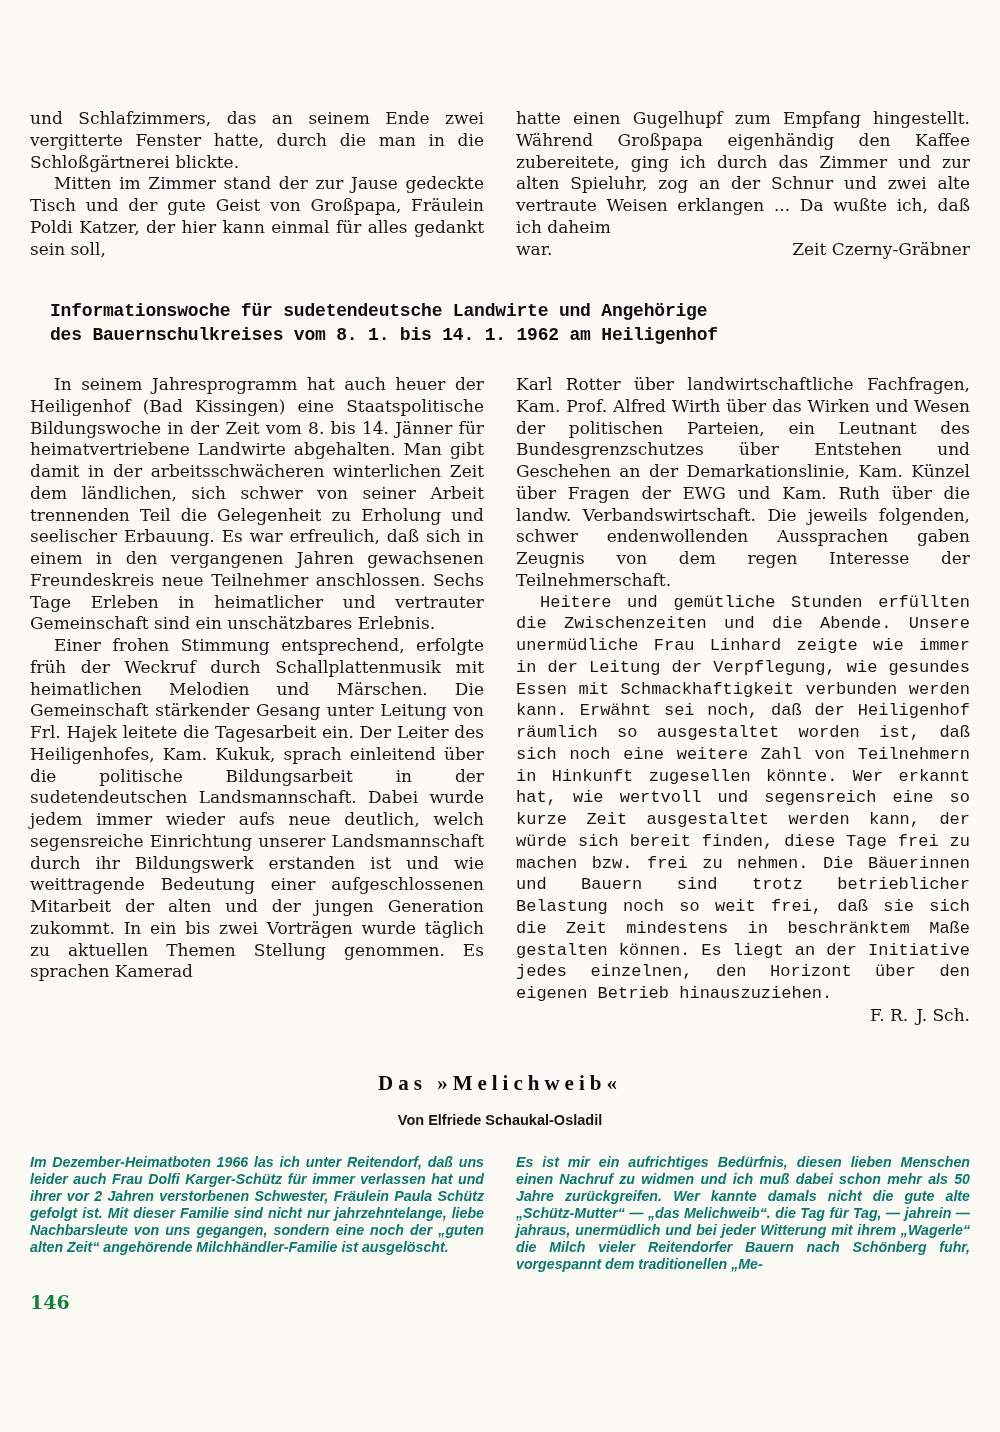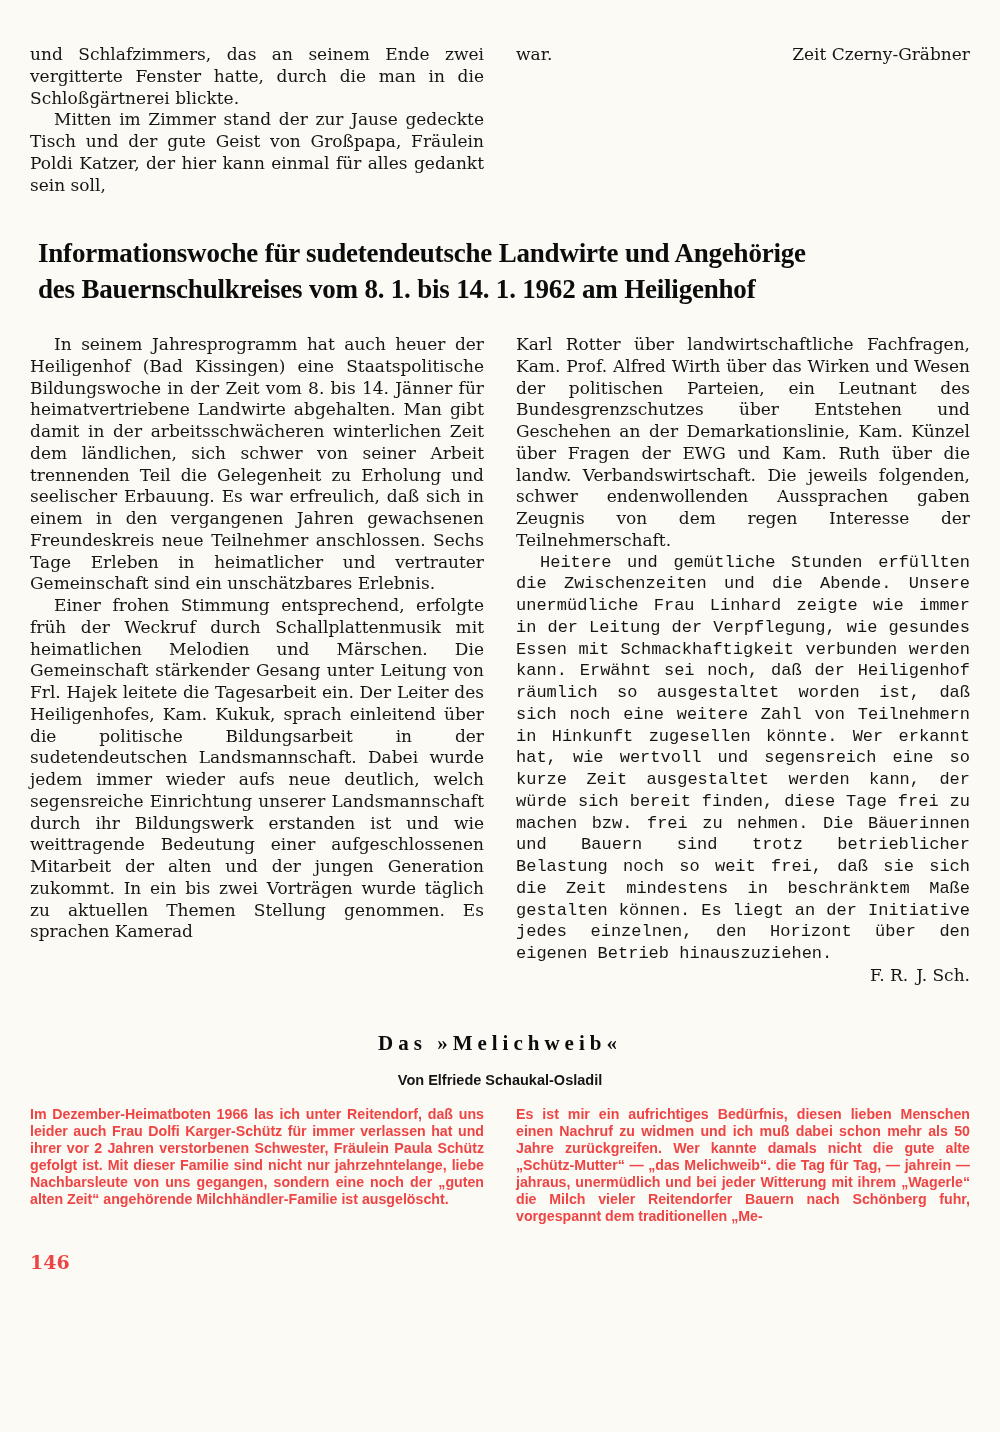--- a/index.html
+++ b/index.html
@@ -8,21 +8,21 @@
     padding: 0;
     background: #d9d6cf;
   }
   .page {
     width: 1000px;
     height: 1432px;
     margin: 0 auto;
     box-sizing: border-box;
     background: #fbfaf5;
     color: #161513;
-    padding: 44px 30px 0 30px;
+    padding: 108px 30px 0 30px;
     position: relative;
     overflow: hidden;
     font-family: "DejaVu Serif", serif;
   }
   .two-col {
     display: grid;
     grid-template-columns: 1fr 1fr;
     column-gap: 32px;
   }
   .body-text p {
@@ -40,74 +40,76 @@
     align-items: baseline;
     font-size: 17px;
     line-height: 1.28;
     gap: 8px;
   }
   .sig-line.right-only {
     justify-content: flex-end;
     text-align: center;
   }
   .headline {
-    font-family: Liberation Serif, serif;
+    font-family: Liberation Mono, monospace;
     font-weight: 700;
-    font-size: 27px;
+    font-size: 18px;
     line-height: 1.33;
     letter-spacing: -0.2px;
     color: #0c0c0c;
-    margin: 40px 0 26px 8px;
+    margin: 40px 0 26px 20px;
   }
   .article-title {
     font-family: "Liberation Serif", serif;
     font-weight: 700;
     font-size: 21px;
     letter-spacing: 5px;
     text-align: center;
     color: #0c0c0c;
     margin: 44px 0 0 0;
   }
   .byline {
     font-family: "Liberation Sans", sans-serif;
     font-weight: 700;
     font-size: 14.5px;
     text-align: center;
-    margin: 16px 0 18px 0;
+    margin: 16px 0 26px 0;
     color: #151515;
   }
   .small-text p {
     margin: 0;
     font-family: "Liberation Sans", sans-serif;
     font-weight: 700;
     font-size: 14.2px;
     line-height: 1.2;
     text-align: justify;
     hyphens: auto;
-    color: #ef4444;
+    color: #0f766e;
+    font-style: italic;
   }
   .page-number {
     font-family: "DejaVu Serif", serif;
     font-weight: 700;
     font-size: 19px;
-    margin-top: 26px;
-    color: #ef4444;
+    margin-top: 18px;
+    color: #15803d;
   }
 </style>
 </head>
 <body>
 
 <div class="page">
 
   <section class="two-col body-text">
     <div class="col">
       <p>und Schlafzimmers, das an seinem Ende zwei vergitterte Fenster hatte, durch die man in die Schloßgärtnerei blickte.</p>
       <p class="indent">Mitten im Zimmer stand der zur Jause gedeckte Tisch und der gute Geist von Großpapa, Fräulein Poldi Katzer, der hier kann einmal für alles gedankt sein soll,</p>
     </div>
     <div class="col">
+      <p>hatte einen Gugelhupf zum Empfang hingestellt. Während Großpapa eigenhändig den Kaffee zubereitete, ging ich durch das Zimmer und zur alten Spieluhr, zog an der Schnur und zwei alte vertraute Weisen erklangen ... Da wußte ich, daß ich daheim</p>
       <div class="sig-line">
         <span>war.</span>
         <span>Zeit Czerny-Gräbner</span>
       </div>
     </div>
   </section>
 
   <h1 class="headline">
     <span>Informationswoche für sudetendeutsche Landwirte und Angehörige</span><br>
     <span>des Bauernschulkreises vom 8. 1. bis 14. 1. 1962 am Heiligenhof</span>

